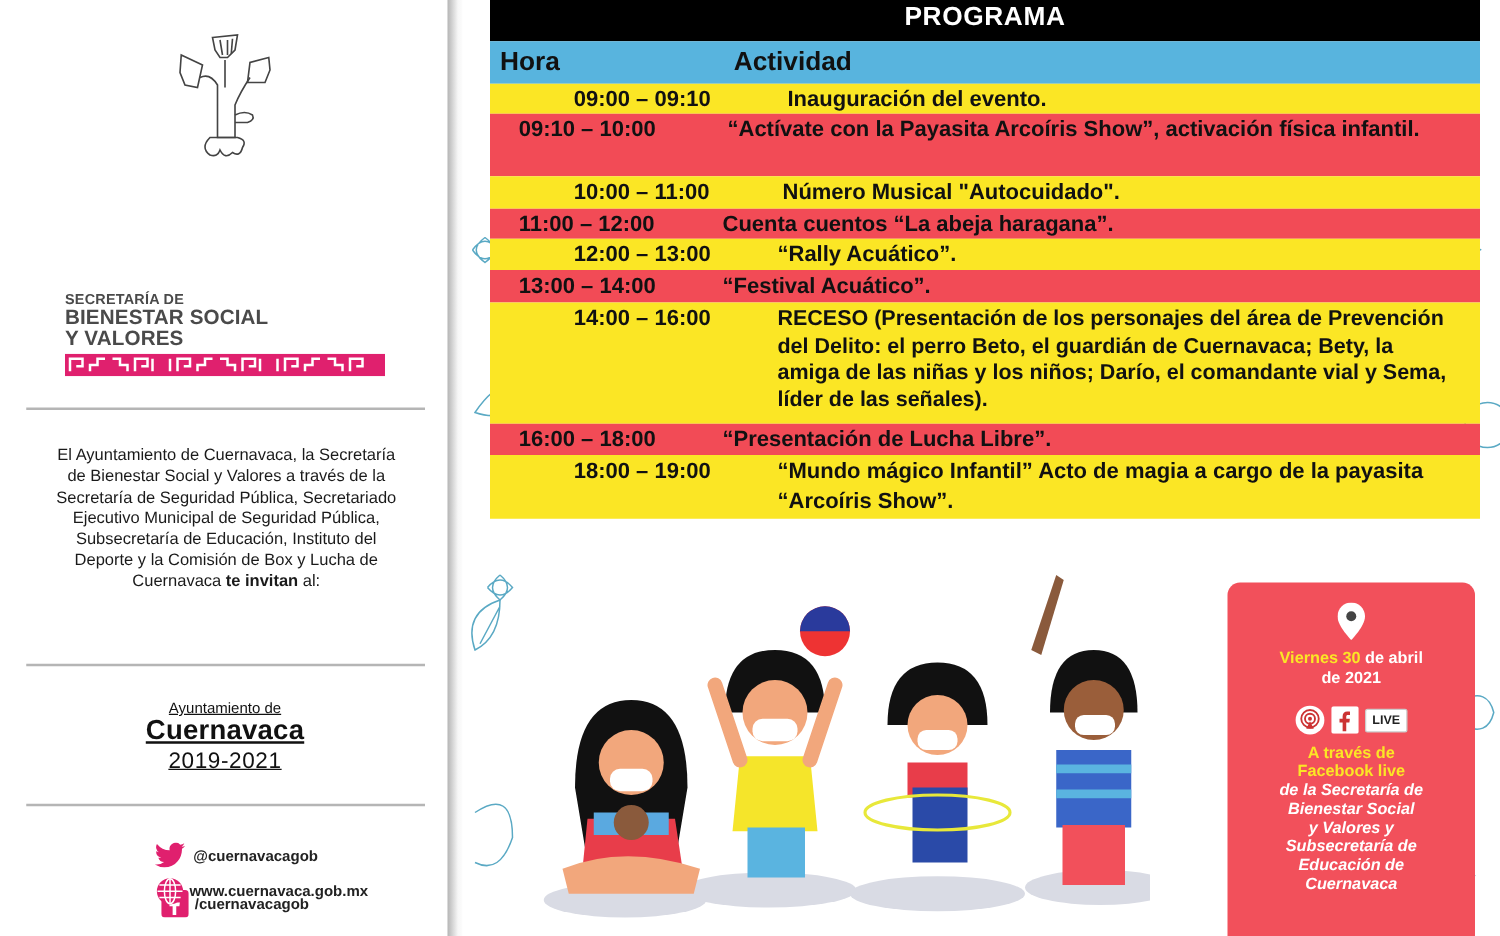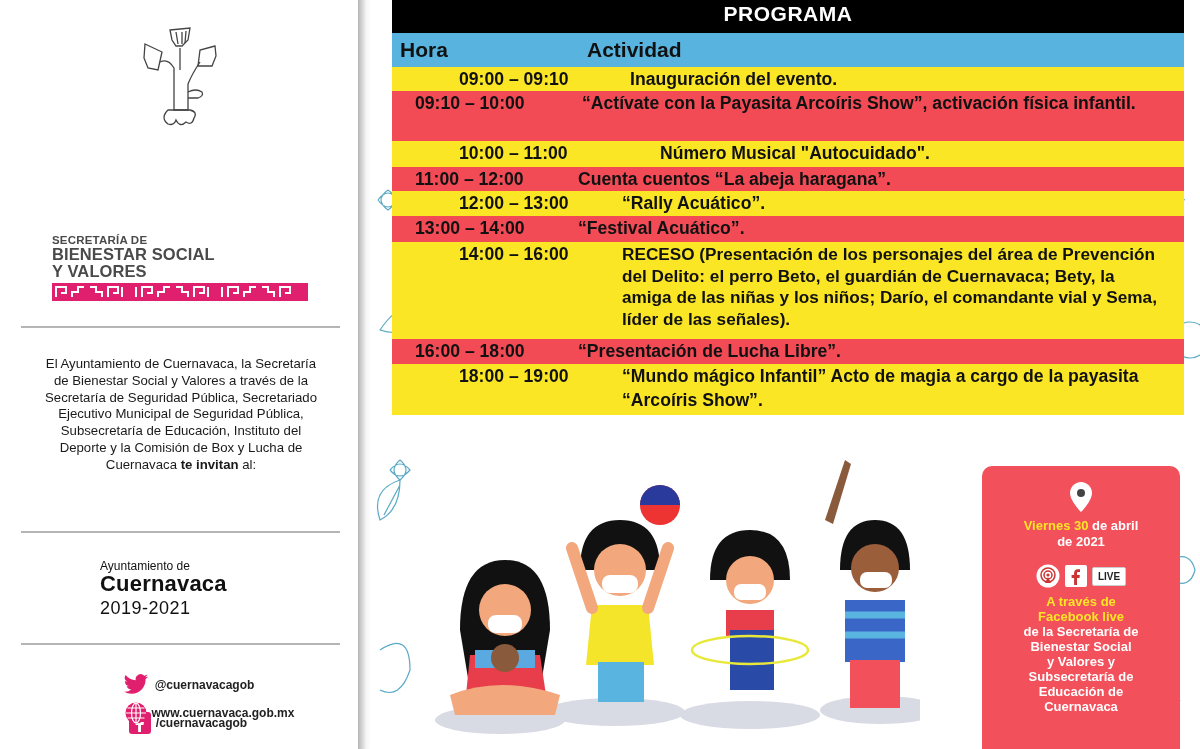--- a/index.html
+++ b/index.html
@@ -22,21 +22,21 @@
   .greca { margin-top: 3px; width: 256px; height: 18px; display: block; }
 
   .divider { position: absolute; left: 21px; width: 319px; height: 2px; background: #b5b5b5; }
 
   .invite {
     position: absolute; left: 40px; top: 356px; width: 282px;
     font-size: 13.2px; line-height: 16.8px; color: #1a1a1a; text-align: center;
   }
   .invite b { font-weight: 700; }
 
-  .ayto { position: absolute; left: 100px; top: 560px; width: 160px; color: #111; }
+  .ayto { position: absolute; left: 100px; top: 560px; width: 160px; text-align: center; color: #111; text-decoration: underline; }
   .ayto-small { font-size: 12px; line-height: 13px; }
   .ayto-big { font-size: 22px; font-weight: 900; line-height: 22px; letter-spacing: 0.2px; }
   .ayto-years { font-size: 18px; line-height: 26px; font-weight: 400; letter-spacing: 0.5px; }
 
   .social { position: absolute; left: 48px; top: 674px; width: 280px; font-size: 12px; font-weight: 700; color: #222; }
   .social-row { display: flex; align-items: center; height: 22px; flex-direction: column; }
   .social-item { display: flex; align-items: center; }
   .social-item svg { margin-right: 5px; }
 
   
@@ -63,21 +63,21 @@
   .card {
     position: absolute; left: 612px; top: 466px; width: 198px; height: 283px;
     background: #f2505b; border-radius: 10px 10px 0 0; text-align: center; color: #fff;
   }
   .card .pin { display: block; margin: 16px auto 0; }
   .date { margin-top: 6px; font-size: 13px; font-weight: 900; line-height: 16px; color: #fff; }
   .date .hl { color: #fbe625; }
   .live-icons { display: flex; justify-content: center; align-items: center; margin-top: 14px; gap: 5px; }
   .live-badge { background: #fff; color: #222; font-size: 10px; font-weight: 700; padding: 3px 5px; border-radius: 2px; border: 1px solid #ccc; }
   .via { margin-top: 6px; font-size: 13px; font-weight: 900; line-height: 15px; color: #fbe625; }
-  .org { font-size: 13px; font-weight: 900; line-height: 15px; color: #fff; }
+  .org { font-size: 13px; font-weight: 900; line-height: 15px; color: #fff; font-style: italic; }
 
   .kids { position: absolute; left: 50px; top: 450px; width: 500px; height: 299px; }
 </style>
 </head>
 <body>
 
 <div class="left">
   <svg class="emblem" viewBox="0 0 80 112" fill="none" stroke="#444" stroke-width="1.3">
     <path d="M30 8 L50 6 L48 18 L42 24 L36 24 L32 18 Z"></path>
     <path d="M36 10 L38 22 M42 10 L42 22 M46 9 L45 21"></path>
@@ -182,21 +182,21 @@
     </div>
 
     <div class="row yellow" style="height:24px;">
       <div class="cell-time">09:00 – 09:10</div>
       <div class="cell-act" style="padding-left:4px;">Inauguración del evento.</div>
     </div>
     <div class="row red" style="height:50px;">
       <div class="cell-time">09:10 – 10:00</div>
       <div class="cell-act">“Actívate con la Payasita Arcoíris Show”, activación física infantil.</div>
     </div>
-    <div class="row yellow" style="height:26px;gap:34px;">
+    <div class="row yellow" style="height:26px;">
       <div class="cell-time">10:00 – 11:00</div>
       <div class="cell-act">Número Musical "Autocuidado".</div>
     </div>
     <div class="row red" style="height:24px;">
       <div class="cell-time">11:00 – 12:00</div>
       <div class="cell-act" style="margin-left:-4px;">Cuenta cuentos “La abeja haragana”.</div>
     </div>
     <div class="row yellow" style="height:25px;">
       <div class="cell-time">12:00 – 13:00</div>
       <div class="cell-act" style="margin-left:-4px;">“Rally Acuático”.</div>

